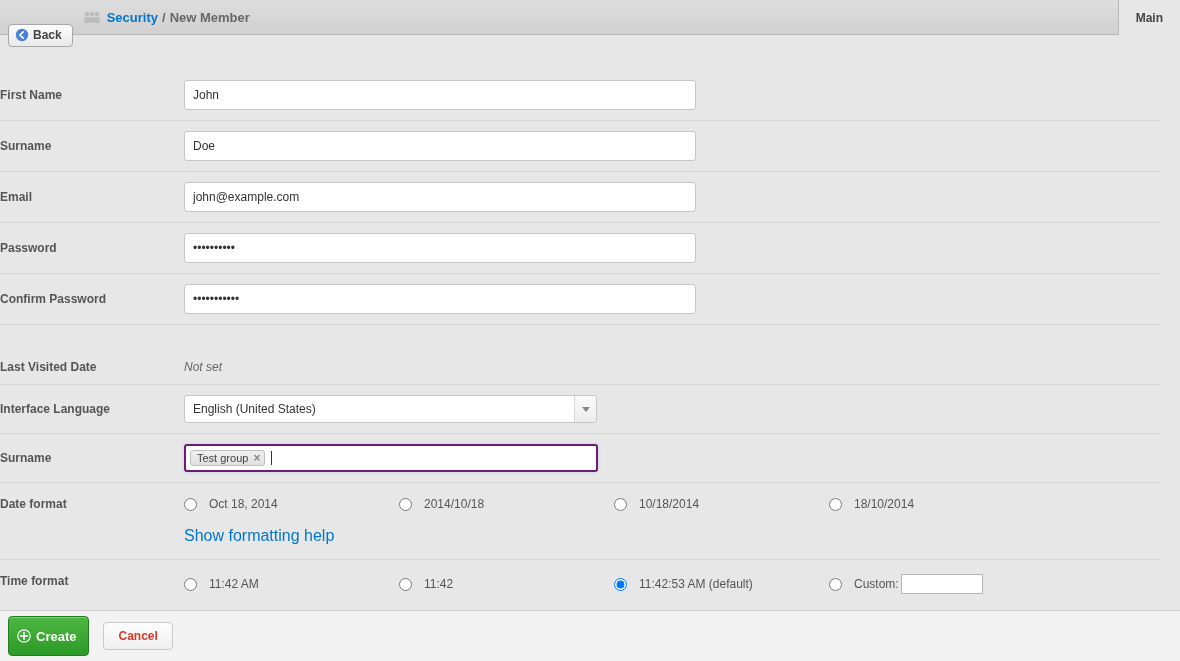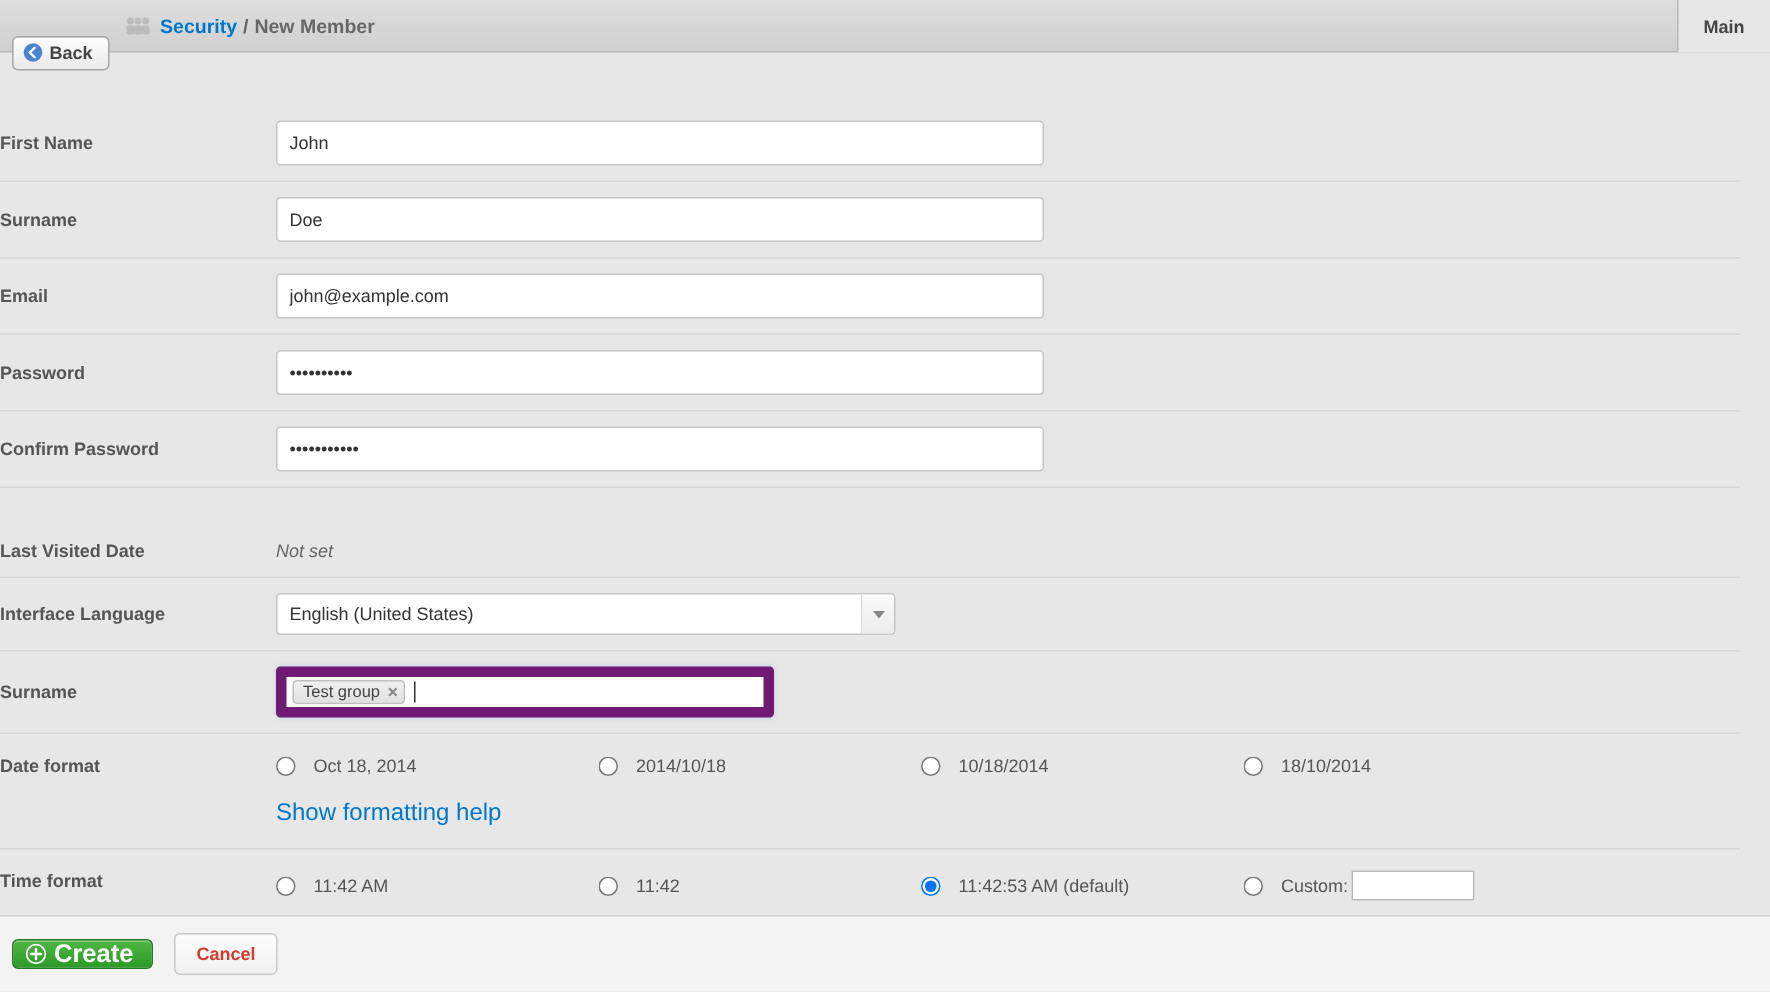--- a/index.html
+++ b/index.html
@@ -20,39 +20,39 @@
   
   .form-wrap { position:absolute; top:35px; left:0; right:0; bottom:51px; overflow-y:auto; padding-top:35px; padding-right:20px; }
   .row { border-bottom:1px solid #d6d6d6; padding:10px 0; display:flex; align-items:center;}
   .row .lbl { width:184px; font-size:12px; font-weight:bold; color:#555; flex-shrink:0;}
   .row .ctl { flex:1; }
   .row.gap-top { margin-top:25px; }
   .txt { width:512px; height:30px; border:1px solid #c6c6c6; border-radius:3px; padding:0 8px; font-size:12px; color:#333; background:#fff;}
   .notset { font-style:italic; color:#666;}
   .select-wrap { width:413px; height:28px; border:1px solid #c6c6c6; border-radius:3px; background:#fff; display:flex; align-items:center; position:relative; padding-left:8px;text-align:right;}
   .select-wrap .arrow-btn { width:22px; height:100%; position:absolute; right:0; top:0; border-left:1px solid #d9d9d9; background:linear-gradient(#fafafa,#ececec); border-radius:0 3px 3px 0; display:flex; align-items:center; justify-content:center;}
-  .tagbox { width:332px; min-height:28px; border:7px solid #701a75; border-radius:3px; background:#fff; display:flex; align-items:center; padding:2px 4px; box-shadow:0 0 3px rgba(100,140,220,.35);}
+  .tagbox { width:414px; min-height:28px; border:2px solid #701a75; border-radius:3px; background:#fff; display:flex; align-items:center; padding:2px 4px; box-shadow:0 0 3px rgba(100,140,220,.35);}
   .tag { background:linear-gradient(#f0f0f0,#e0e0e0); border:1px solid #bfbfbf; border-radius:3px; padding:1px 4px 1px 6px; font-size:11px; color:#444; display:flex; align-items:center; margin-right:4px;}
   .tag .x { margin-left:5px; cursor:pointer; color:#888; font-weight:bold; font-size:12px; line-height:1;}
   .tagbox .cursor { width:1px; height:14px; background:#333; margin-left:2px; animation:blink 1s step-end infinite;}
   @keyframes blink { 50% { opacity:0; } }
   .radios { display:flex; flex-direction:column;justify-content:flex-end; }
   .radios-row { display:flex; align-items:center; margin-bottom:10px;}
   .radios-row:last-child { margin-bottom:0;}
   .ritem { width:215px; display:flex; align-items:center; }
   .ritem input[type=radio]{ margin:0 12px 0 0;}
   .ritem span.lbl-r { font-size:12px; color:#555;}
   .mini-txt { width:82px; height:20px; border:1px solid #b7b7b7; background:#fff; font-size:11px; padding:0 3px;}
   .help-link { color:#0077cc; font-size:16px; cursor:pointer; margin-top:6px;}
   .row.radios-row-holder { align-items:flex-start; padding:14px 0;}
   .row.radios-row-holder .lbl { padding-top:0px; }
 
   
   .actionbar { position:absolute; left:0; right:0; bottom:0; height:51px; background:#f3f3f3; border-top:1px solid #cfcfcf; display:flex; align-items:center; padding-left:8px;}
-  .btn-create { height:20px; padding:0 12px 0 8px; border:1px solid #247a22; border-radius:4px; background:linear-gradient(#4fb743,#2b9a26); color:#fff; font-weight:bold; font-size:17px; display:flex; align-items:center; cursor:pointer; box-shadow:inset 0 1px 0 rgba(255,255,255,.3);}
+  .btn-create { height:40px; padding:0 12px 0 8px; border:1px solid #247a22; border-radius:4px; background:linear-gradient(#4fb743,#2b9a26); color:#fff; font-weight:bold; font-size:13px; display:flex; align-items:center; cursor:pointer; box-shadow:inset 0 1px 0 rgba(255,255,255,.3);}
   .btn-create svg { margin-right:5px; }
   .btn-cancel { height:28px; margin-left:14px; padding:0 14px; border:1px solid #c9c9c9; border-radius:4px; background:linear-gradient(#fdfdfd,#f0f0f0); color:#d43b2b; font-weight:bold; font-size:12px; cursor:pointer;}
 </style>
 </head>
 <body>
 
 <div class="topbar">
   <div class="back-btn">
     <svg width="14" height="14" viewBox="0 0 14 14">
         <circle cx="7" cy="7" r="6.2" fill="#4a82d6"></circle>

